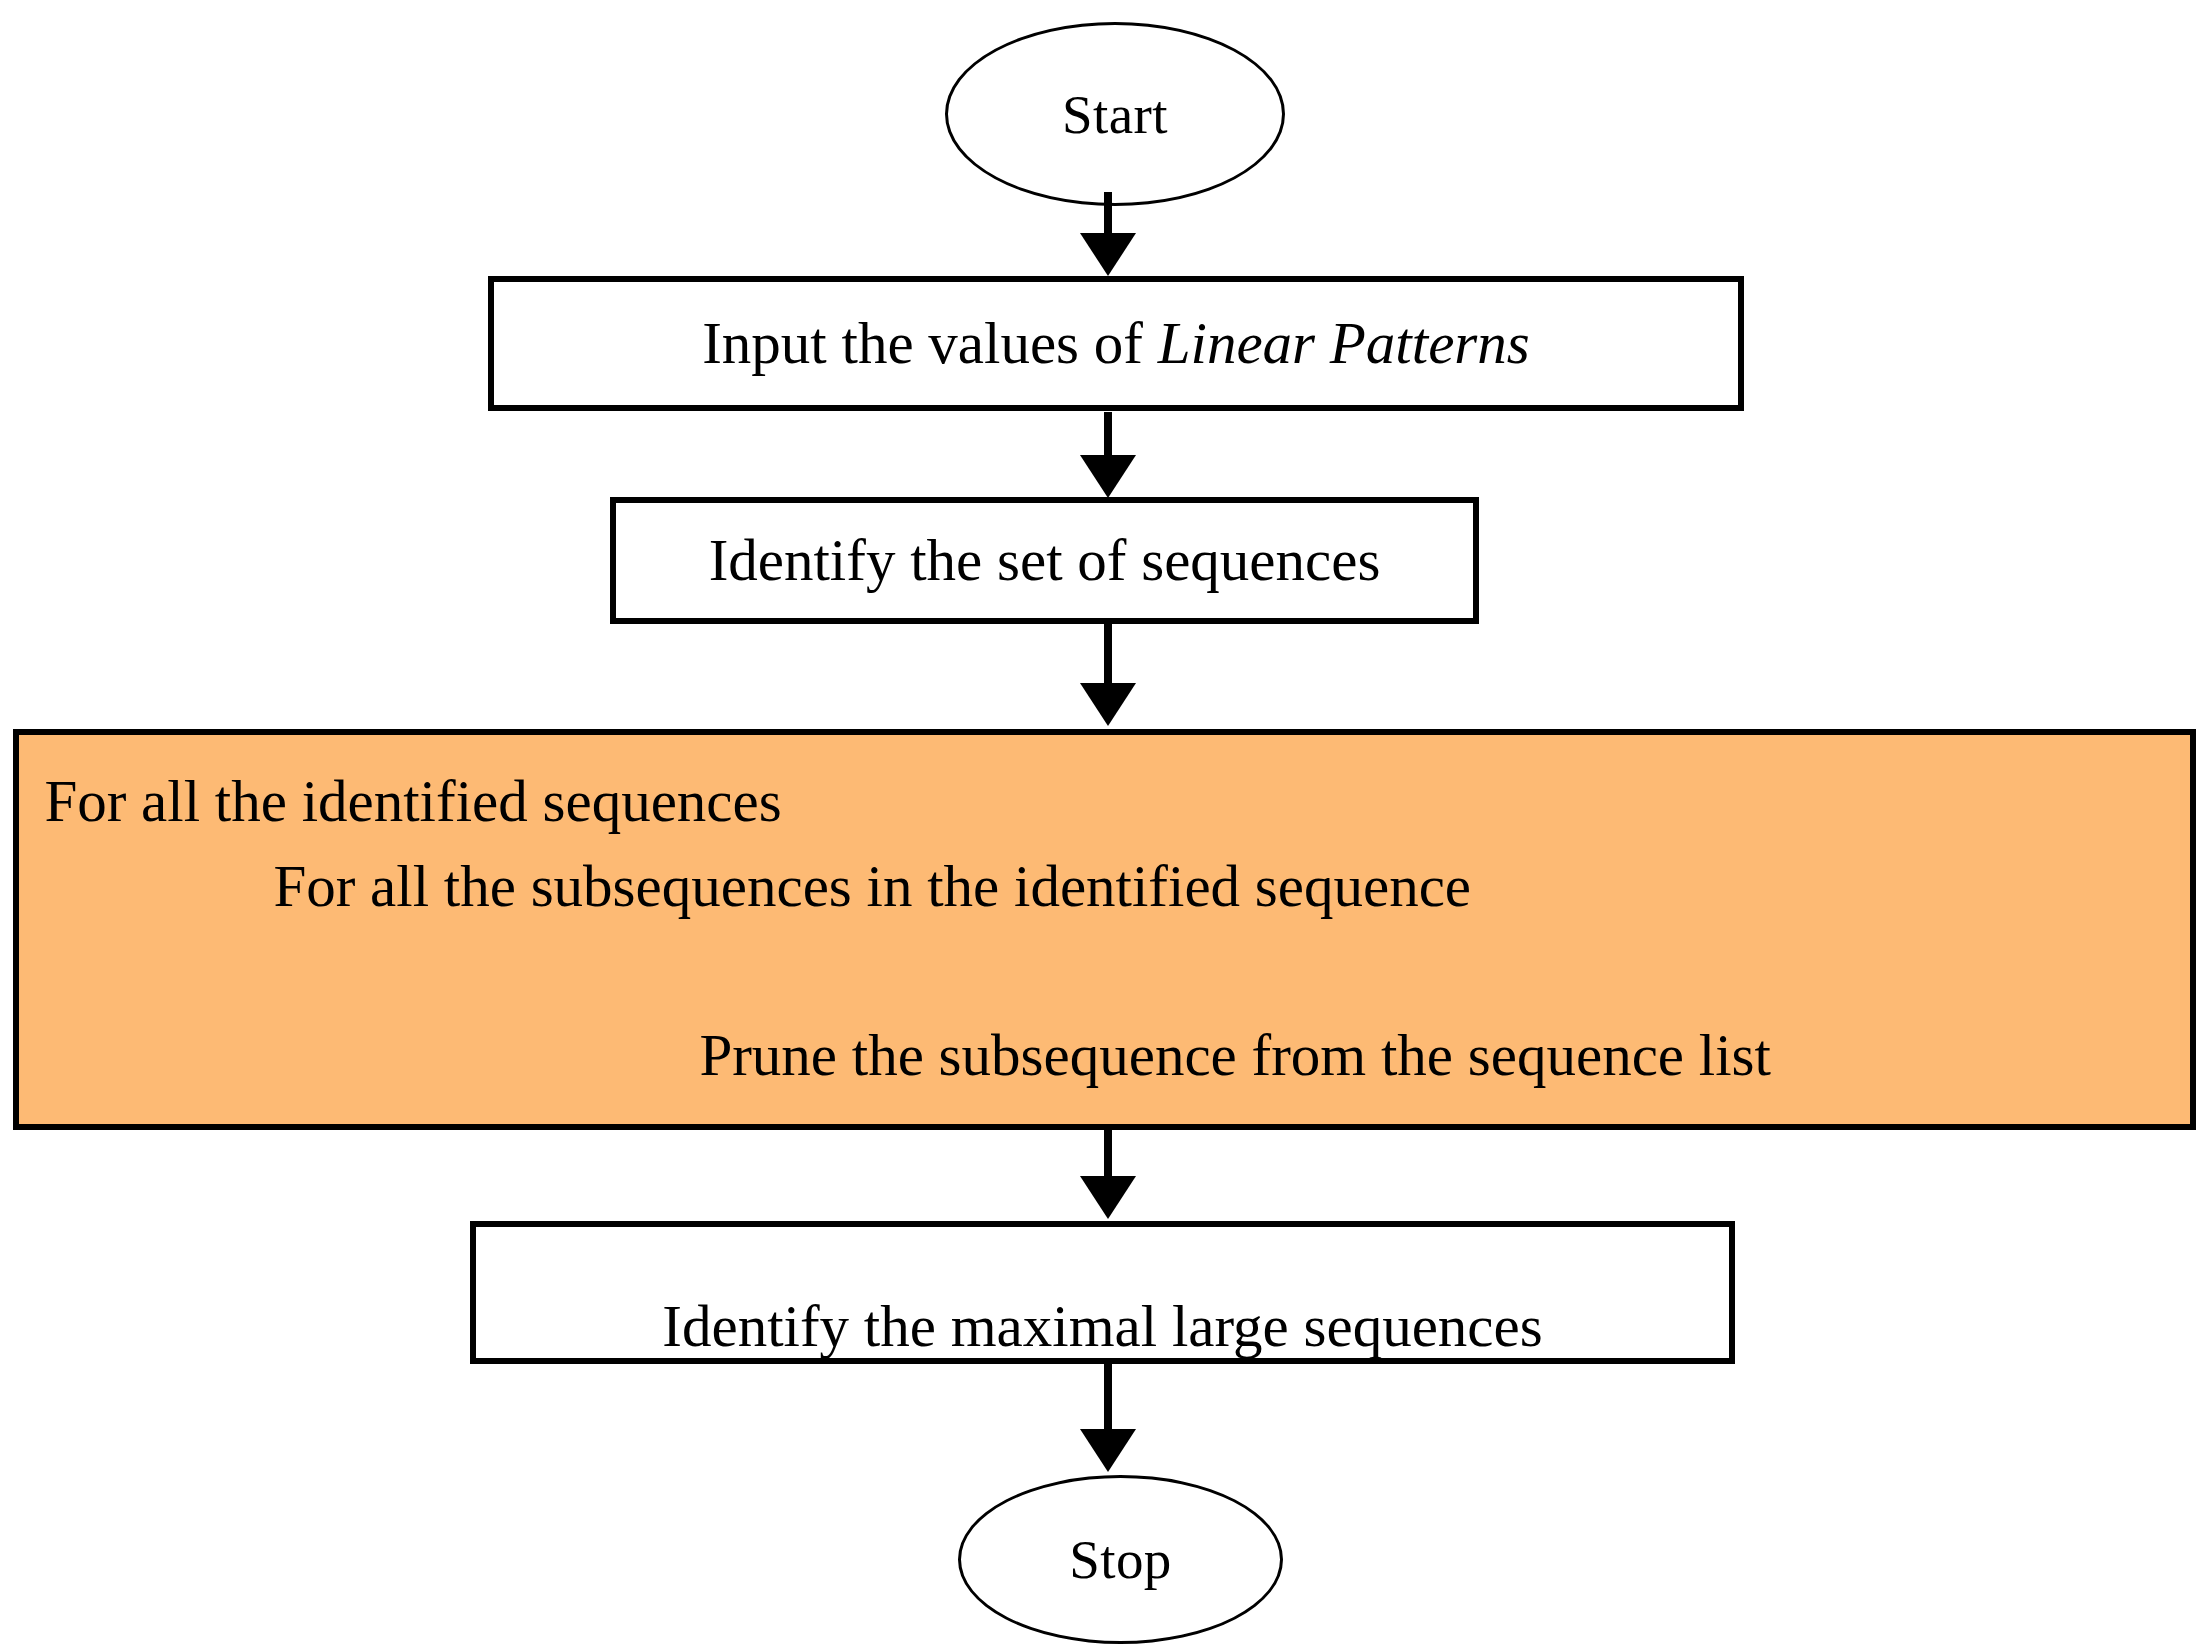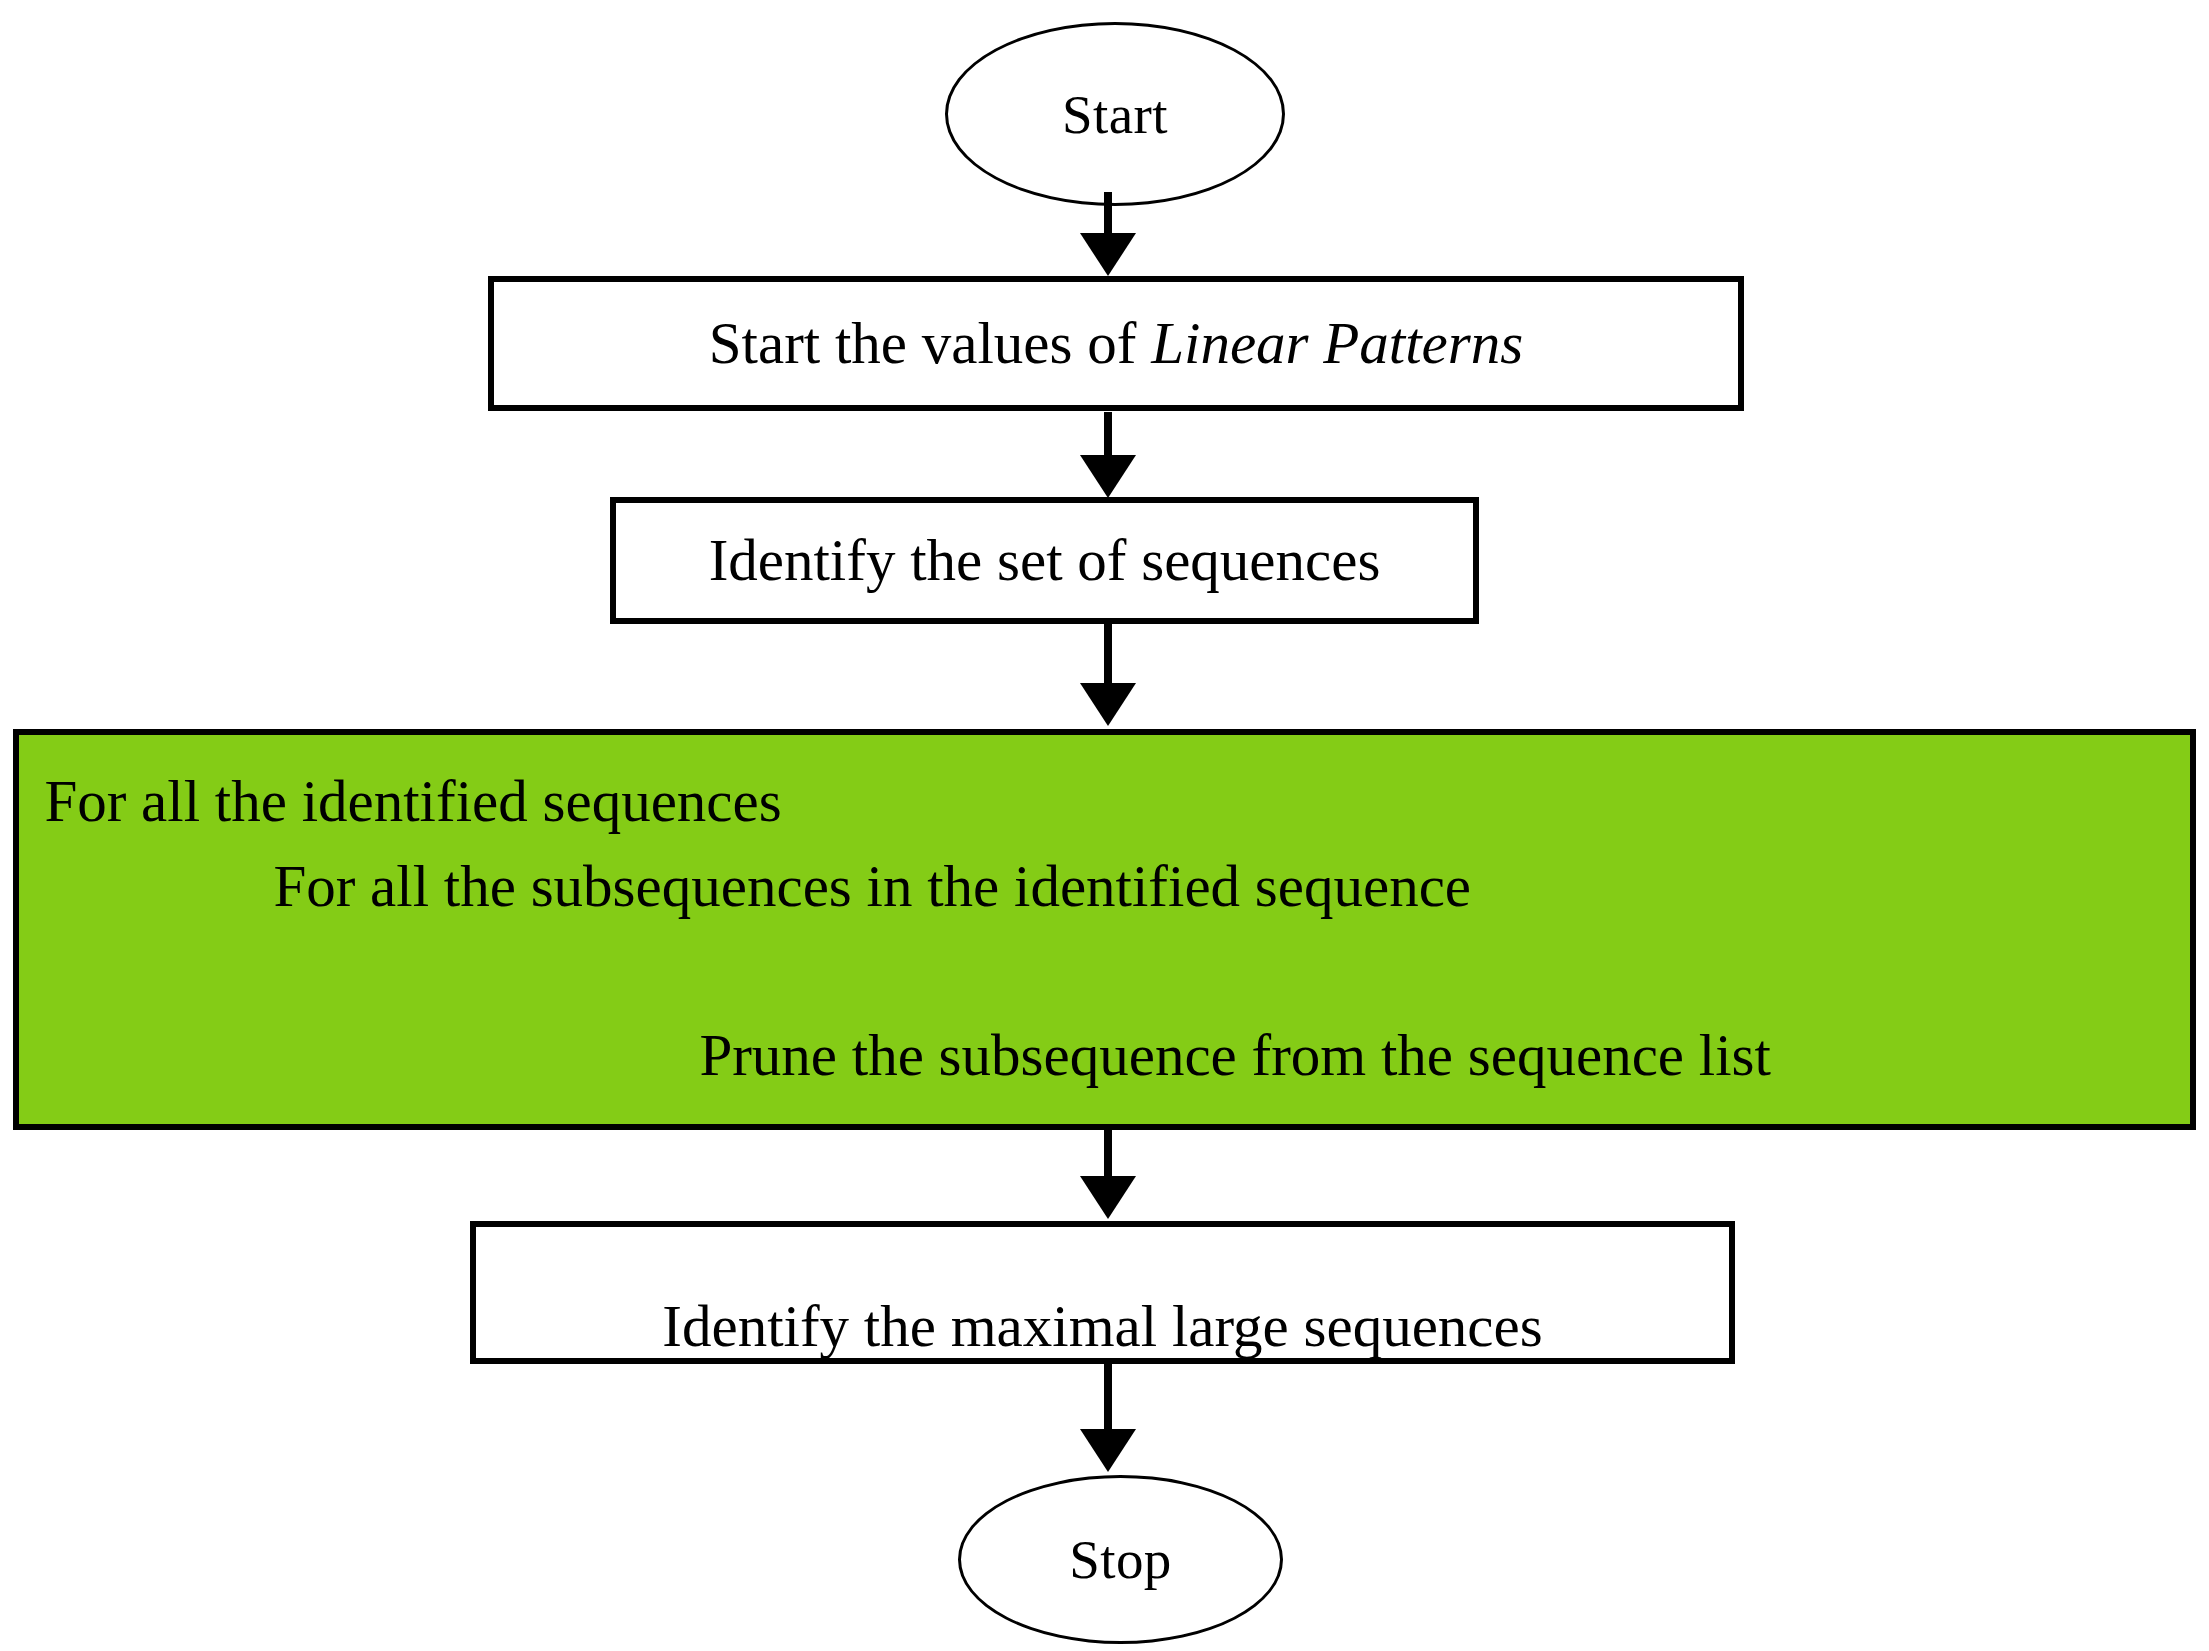--- a/index.html
+++ b/index.html
@@ -52,21 +52,21 @@
     white-space: nowrap;
   }
   .process .label em {
     font-style: italic;
   }
 
   
   .codeblock {
     position: absolute;
     border: 6.2px solid #000000;
-    background: #84cc16;
+    background: #fdba74;
     box-sizing: border-box;
   }
   .codeline {
     position: absolute;
     font-size: 59px;
     line-height: 1;
     white-space: nowrap;
   }
 
   
@@ -102,21 +102,21 @@
     <span class="label">Start</span>
   </div>
 
   <div class="connector" style="left:1108px; top:192px; height:84px;">
     <div class="shaft" style="height:46px;"></div>
     <div class="head" style="top:41px;"></div>
   </div>
 
   <div class="process" style="left:488px; top:276px; width:1256px; height:135px;">
     <span class="label">
-      <span>Start the values of </span><em>Linear Patterns</em>
+      <span>Input the values of </span><em>Linear Patterns</em>
     </span>
   </div>
 
   <div class="connector" style="left:1108px; top:412px; height:86px;">
     <div class="shaft" style="height:48px;"></div>
     <div class="head" style="top:43px;"></div>
   </div>
 
   <div class="process" style="left:610px; top:497px; width:869px; height:127px;">
     <span class="label">Identify the set of sequences</span>

